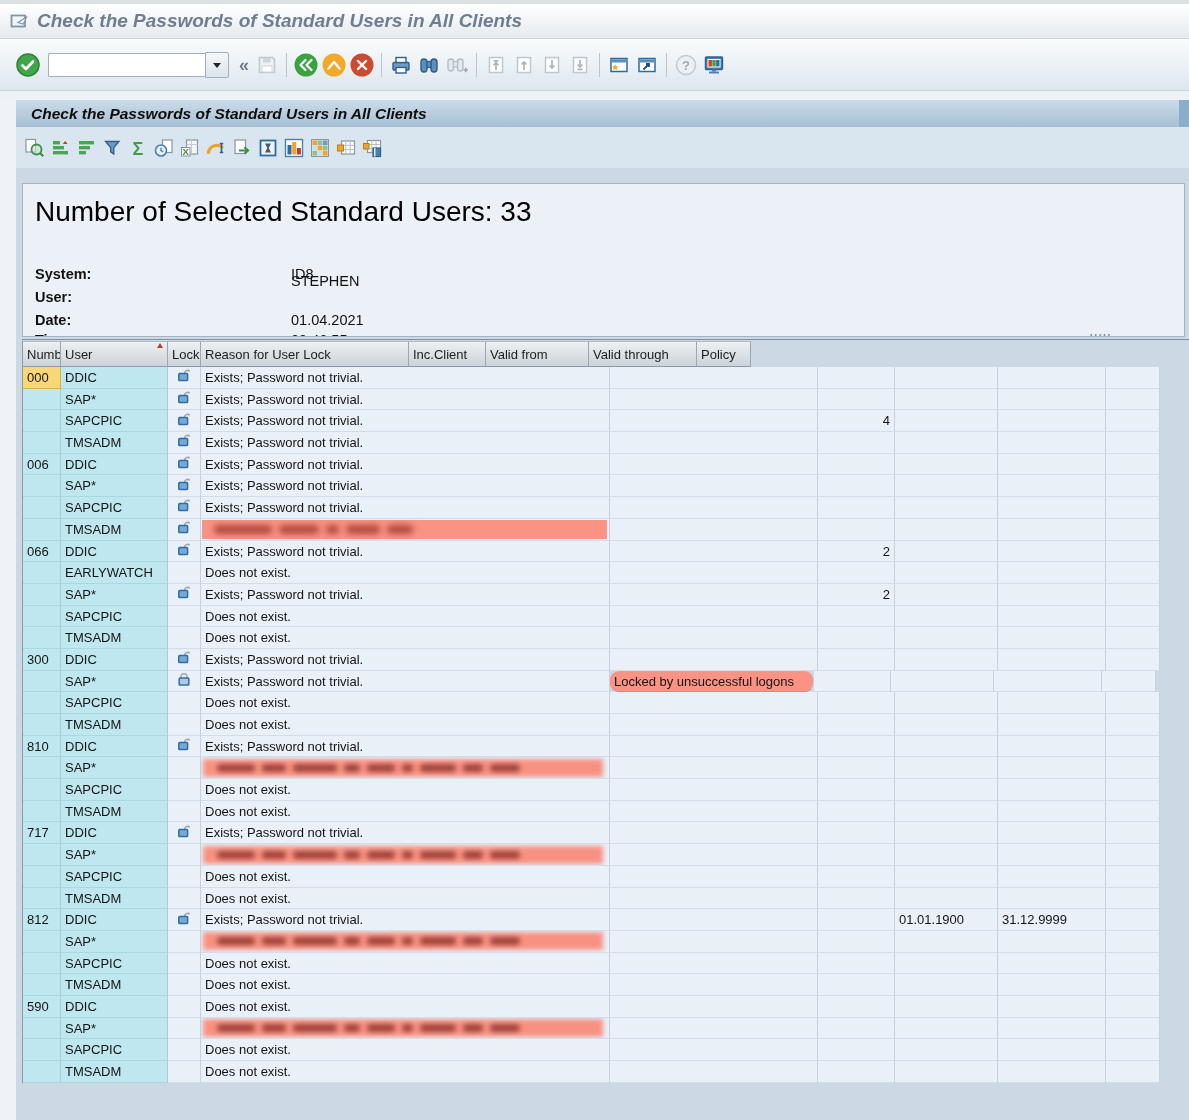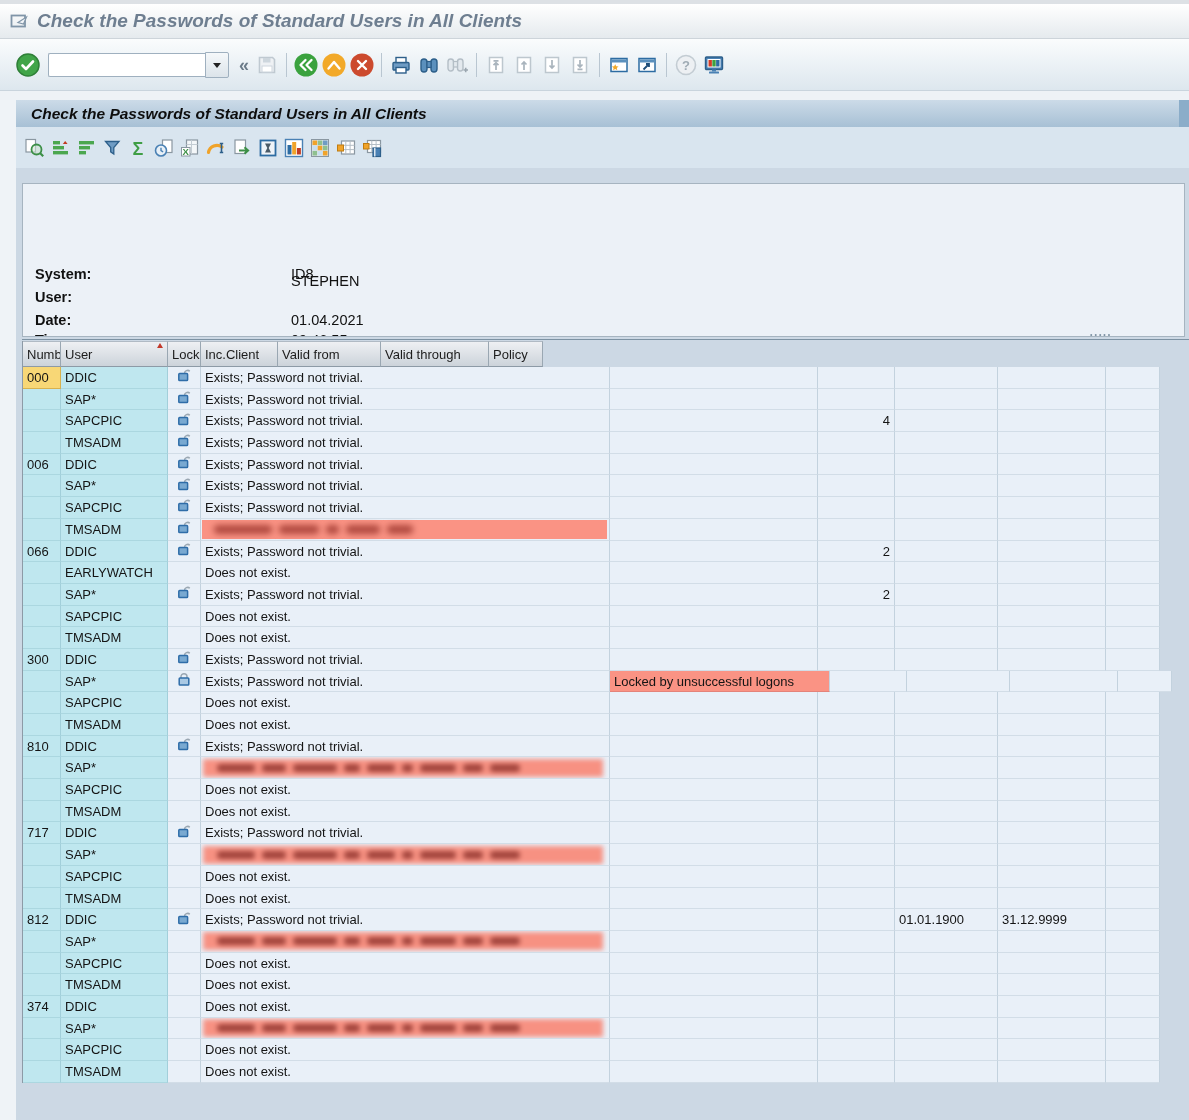--- a/index.html
+++ b/index.html
@@ -321,38 +321,40 @@
         <rect x="6.5" y="3.5" width="13" height="12" fill="#fff" stroke="#8a97a1" stroke-width="1.2"></rect>
         <path d="M6.5 7.5h13M6.5 11.5h13M10.8 3.5v12M15.1 3.5v12" stroke="#b4bec6" stroke-width="1"></path>
         <rect x="2.5" y="6.5" width="5.5" height="5.5" fill="#f0a32a" stroke="#c07c10" stroke-width="1"></rect>
         <rect x="12" y="11" width="7.5" height="8.5" fill="#4a81b4" stroke="#2d5f8a" stroke-width="1.2"></rect>
         <path d="M13.8 11v8.5" stroke="#fff" stroke-width="1.2"></path>
       </svg>
   </span>
 </div>
 
 <div class="panel">
+  <div class="headline">Number of Selected Standard Users: 33</div>
   <div class="f-label" style="top:82px">System:</div>
   <div class="f-value" style="top:82px">ID8</div>
   <div class="f-label" style="top:105px">User:</div>
   <div class="f-value" style="top:89px">STEPHEN</div>
   <div class="f-label" style="top:128px">Date:</div>
   <div class="f-value" style="top:128px">01.04.2021</div>
   <div class="f-label" style="top:148px">Time:</div>
   <div class="f-value" style="top:148px">09:46:55</div>
 </div>
 
 <div class="split-dots">•••••</div>
 <div class="splitter"></div>
 
 <div class="alv">
   <div class="hrow">
       <div class="hcell" style="width: 38px;"><span>Number</span><span class="tri" style="left: 37px;"></span></div>
       <div class="hcell" style="width: 107px;"><span>User</span><span class="tri" style="right: 4px;"></span></div>
       <div class="hcell" style="width: 33px;"><span>Lock</span></div>
+      <div class="hcell" style="width: 208px;"><span>Reason for User Lock</span></div>
       <div class="hcell" style="width: 77px;"><span>Inc.Client</span></div>
       <div class="hcell" style="width: 103px;"><span>Valid from</span></div>
       <div class="hcell" style="width: 108px;"><span>Valid through</span></div>
       <div class="hcell" style="width: 54px;"><span>Policy</span></div>
     </div>
   <div class="rows">
       <div class="trow">
         <div class="cell sel" style="width: 38px;">000</div>
         <div class="cell cyan" style="width: 107px;">DDIC</div>
         <div class="cell lockc" style="width: 33px;">
@@ -600,21 +602,21 @@
         <div class="cell cyan" style="width: 107px;">SAP*</div>
         <div class="cell lockc" style="width: 33px;">
           <span><svg width="16" height="16" viewBox="0 0 16 16">
               <path d="M5 6V4.7a3 3 0 0 1 6 0V6" fill="none" stroke="#9aa7b2" stroke-width="1.5"></path>
               <rect x="3.2" y="6" width="9.6" height="7" rx="0.8" fill="#a9c9e4" stroke="#2f6da8" stroke-width="1.5"></rect>
             </svg></span>
         </div>
         <div class="cell statusc" style="width: 409px;">
           <span class="st-text">Exists; Password not trivial.</span>
         </div>
-        <div class="cell reason-hl" style="width: 220px;">Locked by unsuccessful logons</div>
+        <div class="cell reason-hl" style="width: 204px; border-radius: 9px;">Locked by unsuccessful logons</div>
         <div class="cell num" style="width: 77px;"></div>
         <div class="cell" style="width: 103px;"></div>
         <div class="cell" style="width: 108px;"></div>
         <div class="cell" style="width: 54px;"></div>
       </div>
       <div class="trow">
         <div class="cell cyan" style="width: 38px;"></div>
         <div class="cell cyan" style="width: 107px;">SAPCPIC</div>
         <div class="cell lockc" style="width: 33px;"></div>
         <div class="cell statusc" style="width: 409px;">
@@ -834,21 +836,21 @@
         <div class="cell statusc" style="width: 409px;">
           <span class="st-text">Does not exist.</span>
         </div>
         <div class="cell" style="width: 208px;"></div>
         <div class="cell num" style="width: 77px;"></div>
         <div class="cell" style="width: 103px;"></div>
         <div class="cell" style="width: 108px;"></div>
         <div class="cell" style="width: 54px;"></div>
       </div>
       <div class="trow">
-        <div class="cell cyan" style="width: 38px;">374</div>
+        <div class="cell cyan" style="width: 38px;">590</div>
         <div class="cell cyan" style="width: 107px;">DDIC</div>
         <div class="cell lockc" style="width: 33px;"></div>
         <div class="cell statusc" style="width: 409px;">
           <span class="st-text">Does not exist.</span>
         </div>
         <div class="cell" style="width: 208px;"></div>
         <div class="cell num" style="width: 77px;"></div>
         <div class="cell" style="width: 103px;"></div>
         <div class="cell" style="width: 108px;"></div>
         <div class="cell" style="width: 54px;"></div>

